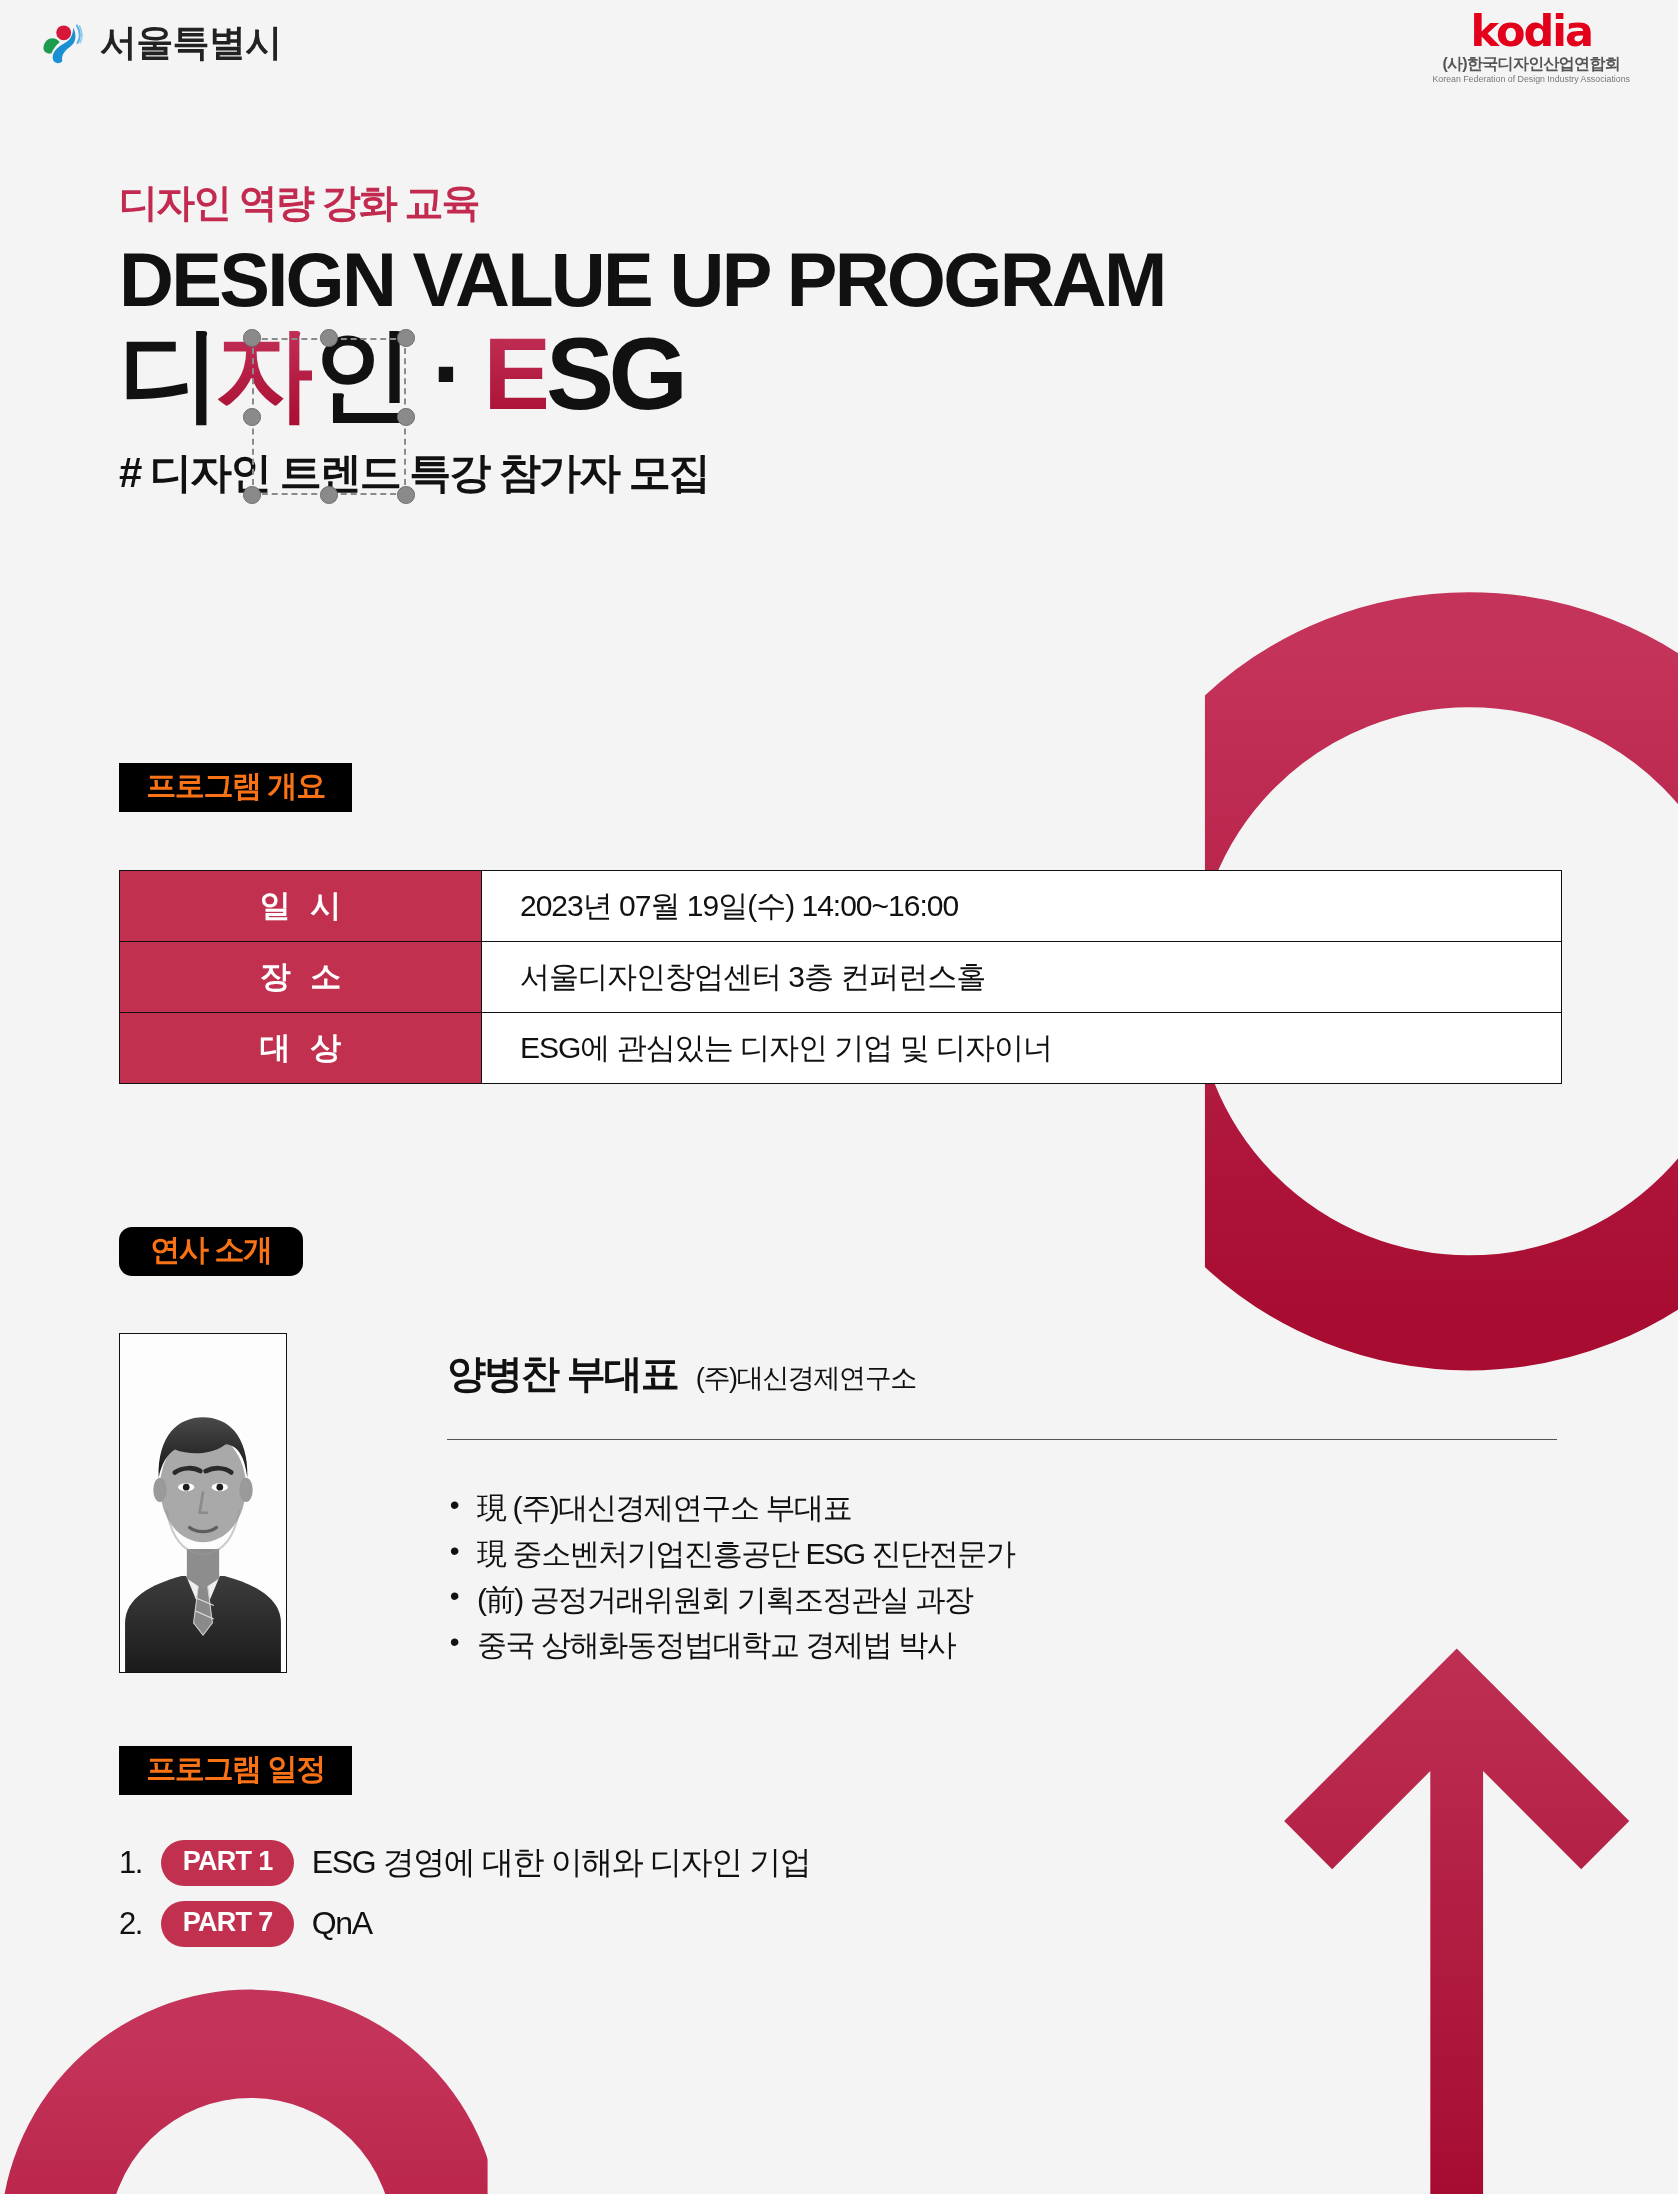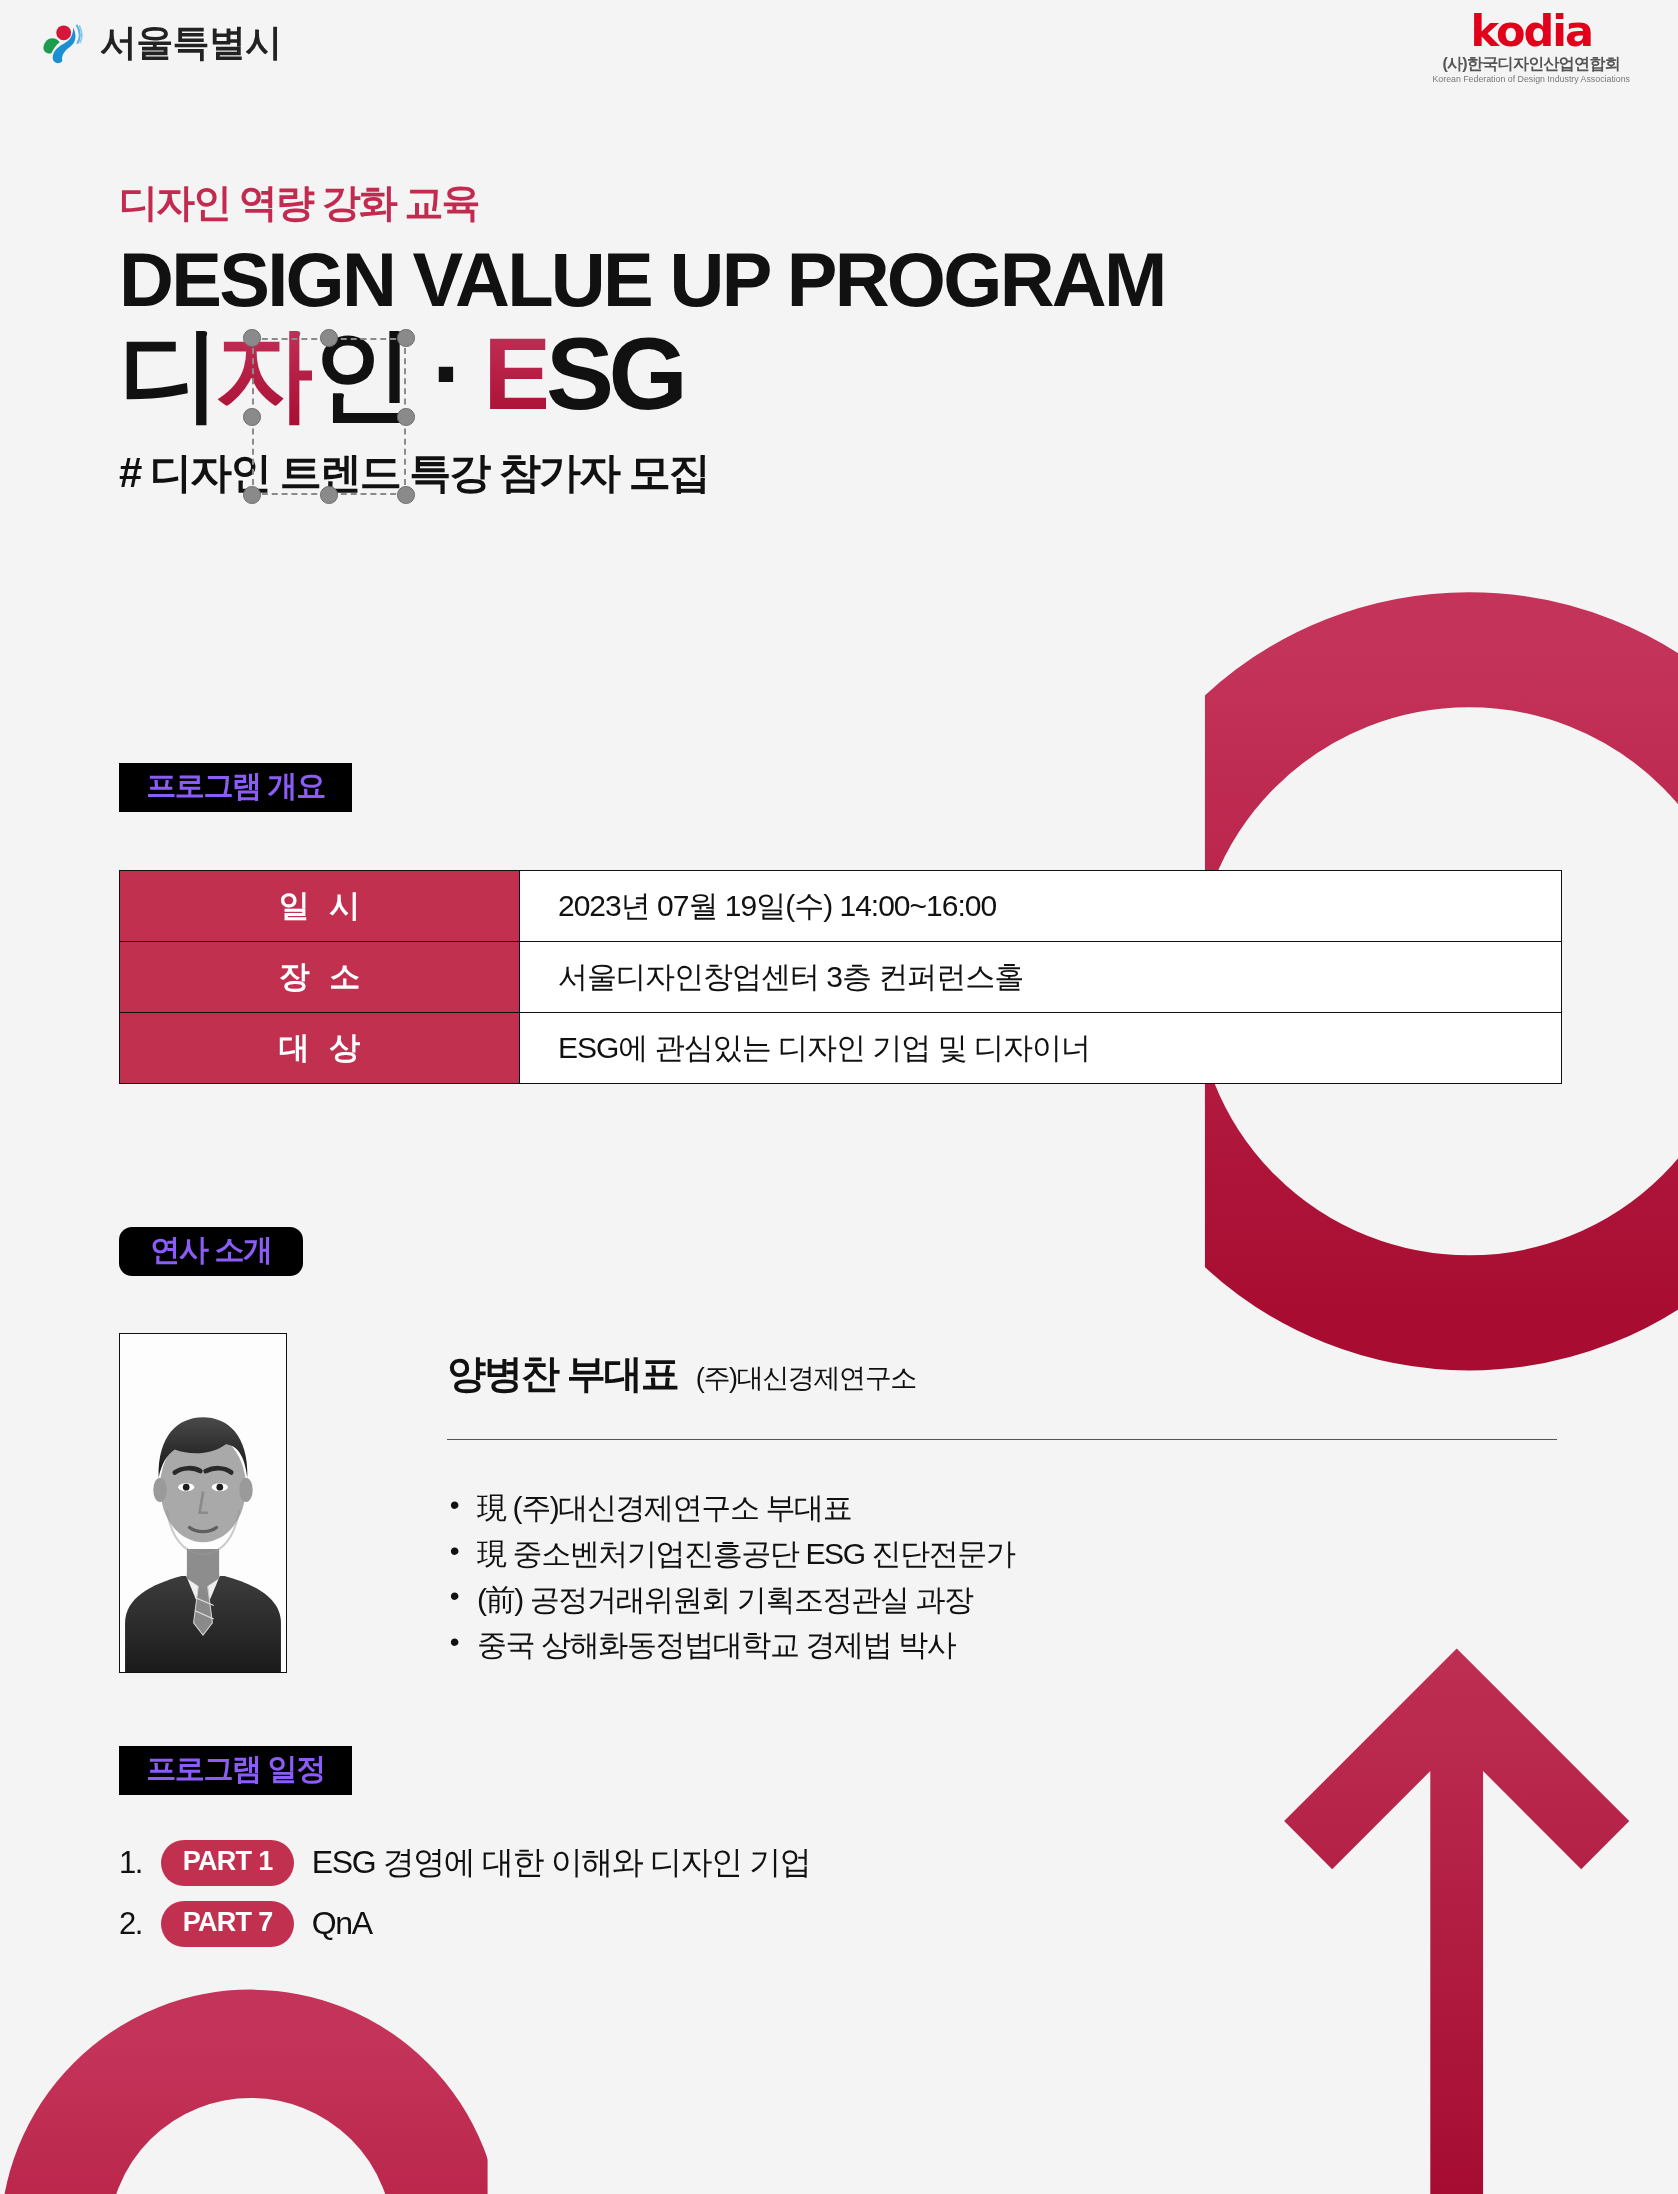--- a/index.html
+++ b/index.html
@@ -67,37 +67,37 @@
   #selection-box .h.bm{left:calc(50% - 8.8px);bottom:-10.8px}
   #selection-box .h.br{right:-10.8px;bottom:-10.8px}
 
   #subtitle {
     margin-top:24px; font-size:42px; font-weight:bold; color:#111;
     letter-spacing:-2px; line-height:1; white-space:nowrap;
   }
 
   
   .sec-badge {
-    position:absolute; background:#000; color:#8b5cf6; z-index:6;
+    position:absolute; background:#000; color:#f97316; z-index:6;
     font-size:30px; font-weight:bold; letter-spacing:-1.4px;
     display:flex; align-items:center; justify-content:center;
     height:49px; padding:0 0 2.7px 0;
   }
   #badge-overview { left:119px; top:763px; width:233px; }
   #badge-speaker  { left:119px; top:1227px; width:184px;border-radius:13px; }
   #badge-schedule { left:119px; top:1746px; width:233px; }
 
   
   #overview-table {
     position:absolute; left:119px; top:870px; width:1443px; z-index:6;
     border-collapse:collapse; background:#fff; table-layout:fixed;
   }
   #overview-table td { border:1.4px solid #111; height:71px; vertical-align:middle; }
   #overview-table td.k {
-    width:400px; background:#c1304f; color:#fff; text-align:center;
+    width:362px; background:#c1304f; color:#fff; text-align:center;
     font-size:31px; font-weight:bold; letter-spacing:5.4px; text-indent:5.4px;
   }
   #overview-table td.v {
     padding-left:38px; color:#111; font-size:30px; font-weight:500; letter-spacing:-1px;
   }
 
   
   #speaker-photo {
     position:absolute; left:119px; top:1333px; width:168px; height:340px; z-index:6;
     border:1.4px solid #111; background:#fff; overflow:hidden;

